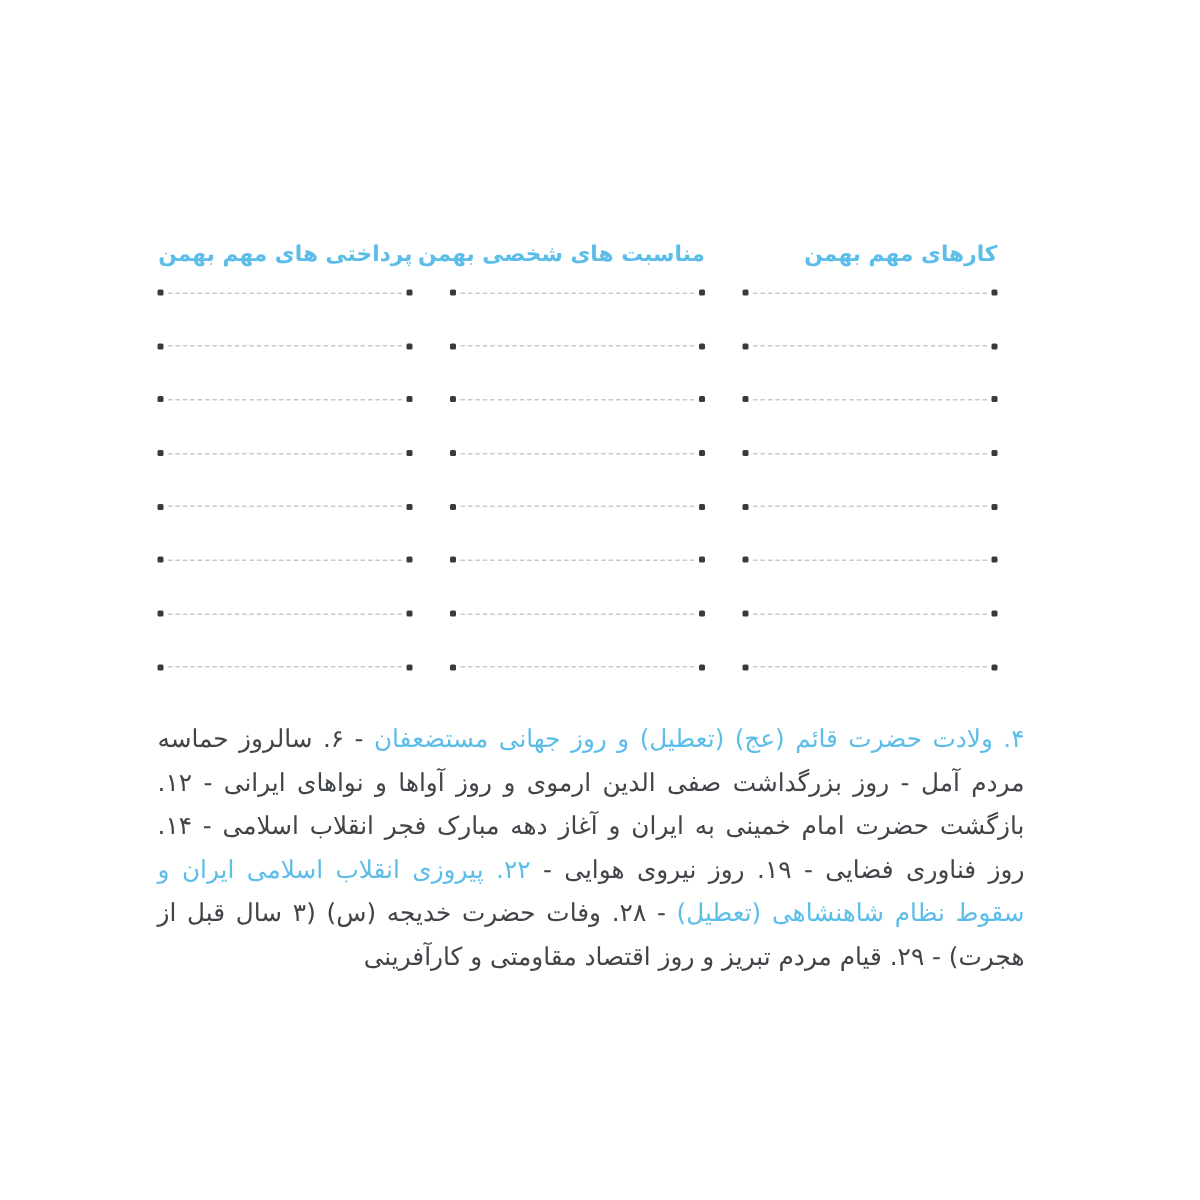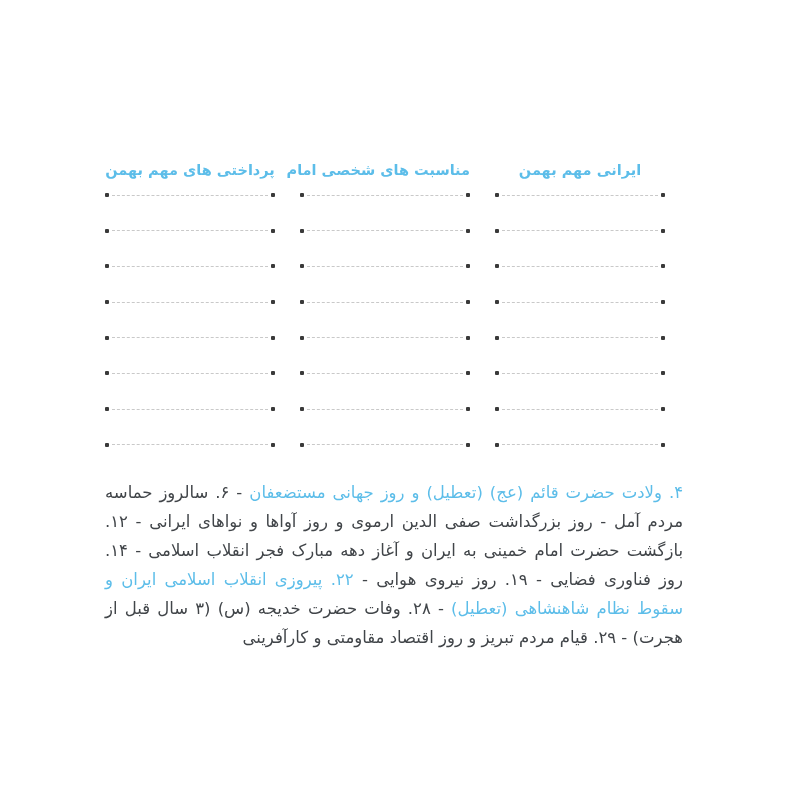--- a/index.html
+++ b/index.html
@@ -20,21 +20,21 @@
   .planner-columns{
     position:absolute;
     top:161px;left:105px;
     width:560px;
     display:flex;
     gap:25px;
   }
   .column{width:170px;flex:0 0 170px;}
   .column-header{
     display:block;
-    text-align:center;
+    text-align:right;
     color:var(--accent);
     font-weight:bold;
     font-size:14.5px;
     line-height:19px;
     white-space:nowrap;
   }
   .rules{
     margin-top:13px;
     display:flex;
     flex-direction:column;
@@ -68,21 +68,21 @@
     line-height:29px;
   }
   .events-paragraph .hl{color:var(--accent);}
 </style>
 </head>
 <body>
 
 <div class="planner-columns" dir="rtl">
 
   <div class="column">
-    <span class="column-header" dir="rtl">ایرانی مهم بهمن</span>
+    <span class="column-header" dir="rtl">کارهای مهم بهمن</span>
     <div class="rules">
         <div class="rule">
           <span class="dot"></span>
           <span class="dash"></span>
           <span class="dot"></span>
         </div>
         <div class="rule">
           <span class="dot"></span>
           <span class="dash"></span>
           <span class="dot"></span>
@@ -114,21 +114,21 @@
         </div>
         <div class="rule">
           <span class="dot"></span>
           <span class="dash"></span>
           <span class="dot"></span>
         </div>
       </div>
   </div>
 
   <div class="column">
-    <span class="column-header" dir="rtl">مناسبت های شخصی امام</span>
+    <span class="column-header" dir="rtl">مناسبت های شخصی بهمن</span>
     <div class="rules">
         <div class="rule">
           <span class="dot"></span>
           <span class="dash"></span>
           <span class="dot"></span>
         </div>
         <div class="rule">
           <span class="dot"></span>
           <span class="dash"></span>
           <span class="dot"></span>

